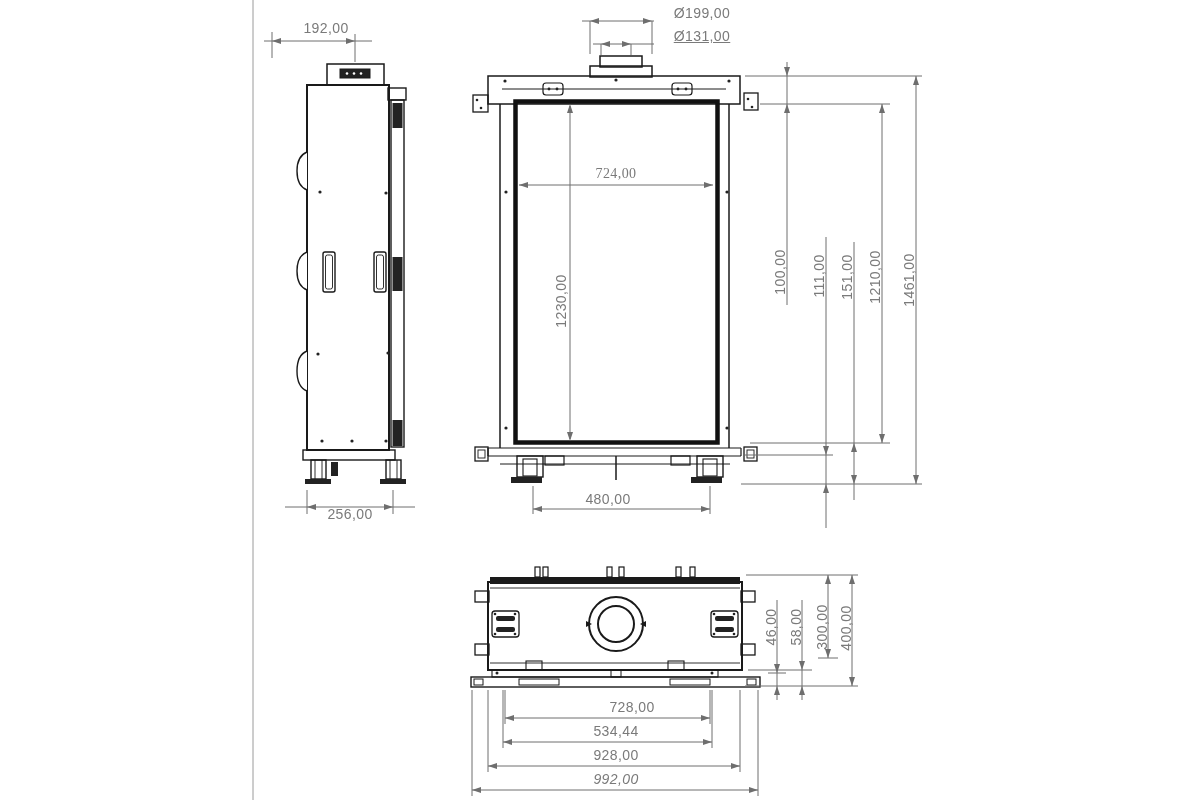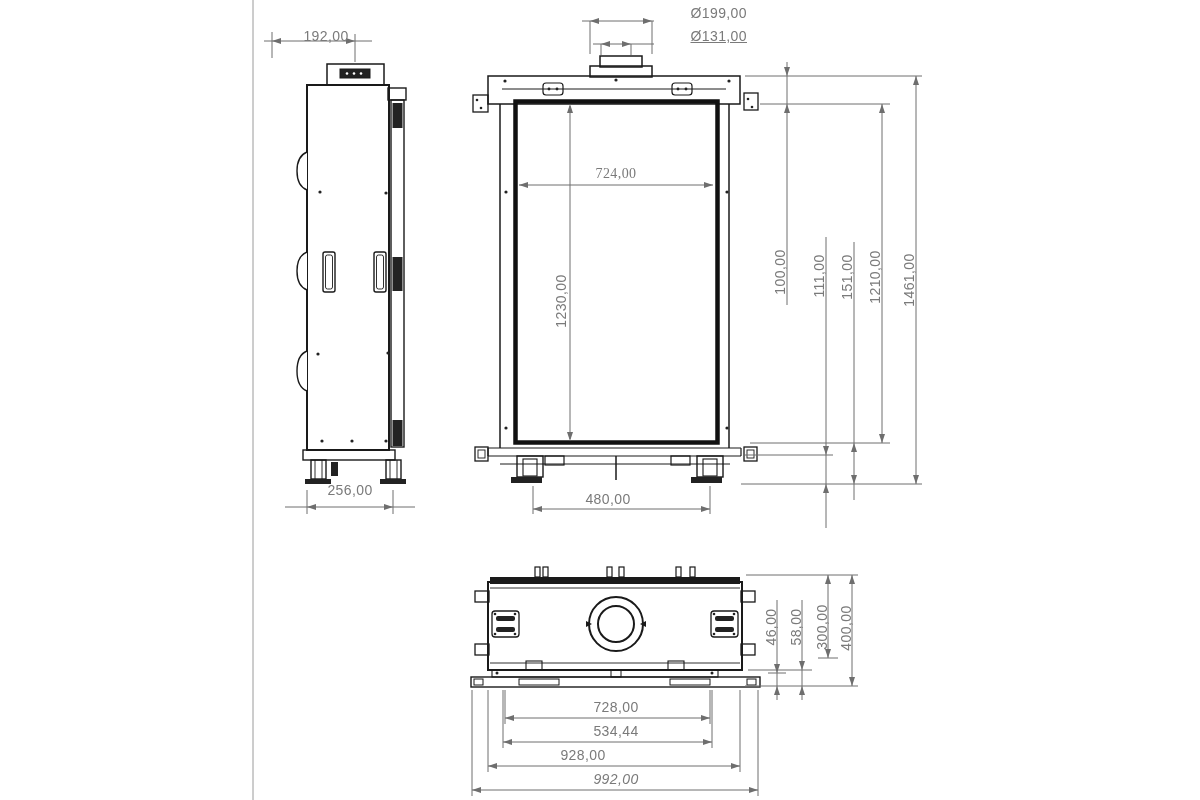--- a/index.html
+++ b/index.html
@@ -1,21 +1,21 @@
 <!DOCTYPE html>
 <html><head>
 <meta charset="utf-8">
 <style>
   html,body{margin:0;padding:0;background:#fff;}
   #sheet{position:relative;width:1200px;height:800px;background:#fff;overflow:hidden;
          font-family:"Liberation Sans", sans-serif;}
   #linework{position:absolute;left:0;top:0;}
   .dimlabel{position:absolute;font-size:14px;color:#7a7a7a;letter-spacing:.4px;
             text-align:center;white-space:nowrap;line-height:16px;height:16px;}
-  .dimlabel.leftal{text-align:right;}
+  .dimlabel.leftal{text-align:center;}
   .rot{transform:rotate(-90deg);transform-origin:center center;}
 </style>
 </head>
 <body>
 
 <div id="sheet">
 
 <svg id="linework" width="1200" height="800" viewBox="0 0 1200 800">
 
   <g>
@@ -289,23 +289,23 @@
     <line x1="488" y1="766" x2="740" y2="766"></line>
     <path d="M488,766 l9,-3 v6 z" stroke="none"></path>
     <path d="M740,766 l-9,-3 v6 z" stroke="none"></path>
 
     <line x1="472" y1="790" x2="758" y2="790"></line>
     <path d="M472,790 l9,-3 v6 z" stroke="none"></path>
     <path d="M758,790 l-9,-3 v6 z" stroke="none"></path>
   </g>
 </svg>
 
-<div class="dimlabel" style="left:291px;top:28px;width:70px;">192,00</div>
-
-<div class="dimlabel" style="left:315px;top:482px;width:70px;">256,00</div>
+<div class="dimlabel" style="left:291px;top:20px;width:70px;">192,00</div>
+
+<div class="dimlabel" style="left:315px;top:506px;width:70px;">256,00</div>
 
 <div class="dimlabel leftal" style="left:657px;top:5px;width:90px;">Ø199,00</div>
 
 <div class="dimlabel leftal" style="left:657px;top:28px;width:90px;text-decoration:underline;">Ø131,00</div>
 
 <div class="dimlabel" style="left:581px;top:166px;width:70px;font-family:Liberation Serif, serif;">724,00</div>
 
 <div class="dimlabel rot" style="left:526px;top:293px;width:70px;">1230,00</div>
 
 <div class="dimlabel rot" style="left:745px;top:264px;width:70px;">100,00</div>
@@ -321,21 +321,21 @@
 <div class="dimlabel" style="left:573px;top:491px;width:70px;">480,00</div>
 
 <div class="dimlabel rot" style="left:736px;top:619px;width:70px;">46,00</div>
 
 <div class="dimlabel rot" style="left:761px;top:619px;width:70px;">58,00</div>
 
 <div class="dimlabel rot" style="left:787px;top:619px;width:70px;">300,00</div>
 
 <div class="dimlabel rot" style="left:811px;top:620px;width:70px;">400,00</div>
 
-<div class="dimlabel" style="left:581px;top:699px;width:70px;">728,00</div>
+<div class="dimlabel" style="left:597px;top:699px;width:70px;">728,00</div>
 
 <div class="dimlabel" style="left:581px;top:723px;width:70px;">534,44</div>
 
-<div class="dimlabel" style="left:548px;top:747px;width:70px;">928,00</div>
+<div class="dimlabel" style="left:581px;top:747px;width:70px;">928,00</div>
 
 <div class="dimlabel" style="left:581px;top:771px;width:70px;font-style:italic;">992,00</div>
 
 </div>
 
 </body></html>

